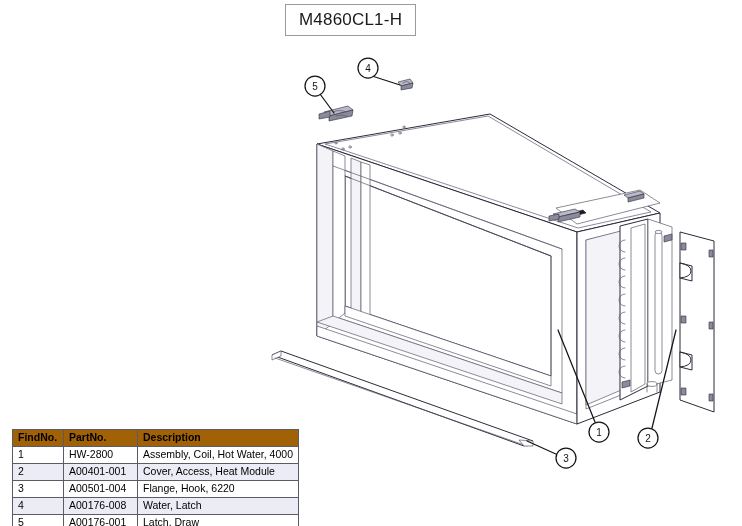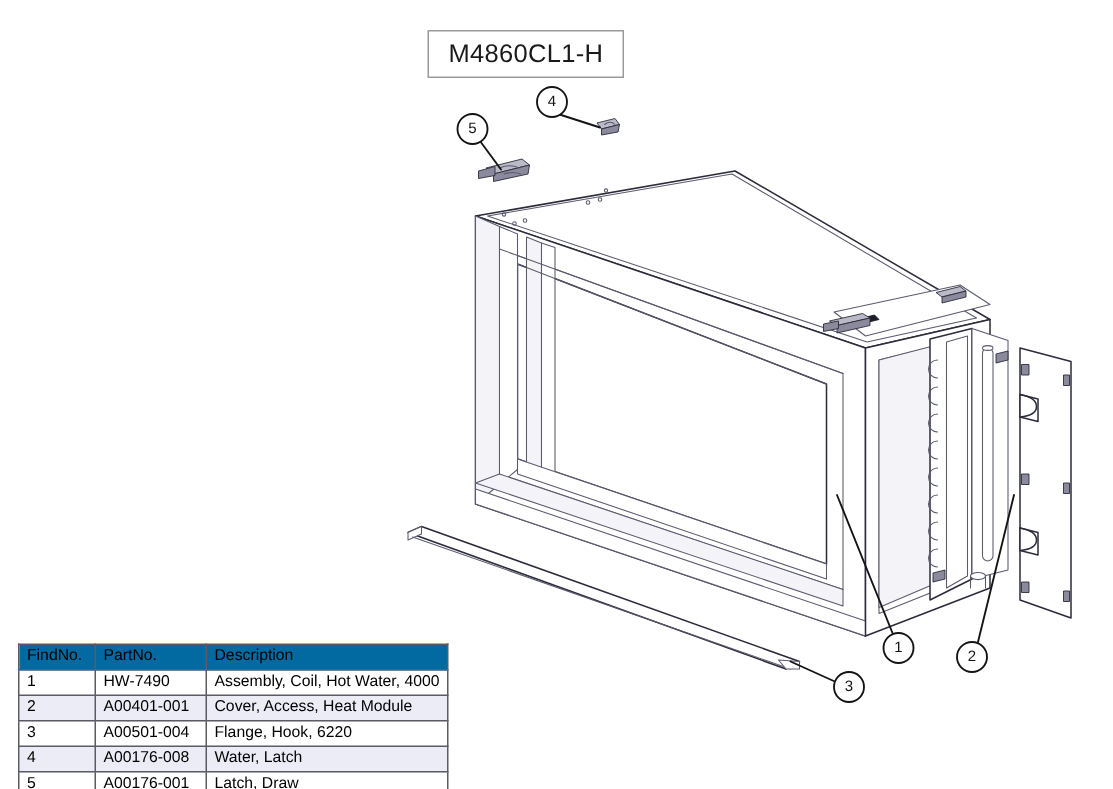--- a/index.html
+++ b/index.html
@@ -13,21 +13,21 @@
     position: relative;
     overflow: hidden;
     font-family: "Liberation Sans", sans-serif;
     color: #000000;
   }
 
   
   #title-block {
     position: absolute;
     left: 285px;
-    top: 20px;
+    top: 4px;
     border: 1px solid #9a9a9a;
     background: #ffffff;
     padding: 5px 13px 6px 13px;
     font-size: 17px;
     line-height: 19px;
     letter-spacing: 0.2px;
     color: #1a1a1a;
     white-space: nowrap;
   }
 
@@ -57,21 +57,22 @@
   table.parts td {
     border: 1px solid #5b5b66;
     padding: 2px 5px 3px 5px;
     text-align: left;
     font-weight: normal;
     white-space: nowrap;
     height: 11px;
     vertical-align: middle;
   }
   table.parts th {
-    background: #0369a1;
+    background: #a16207;
+    font-weight: bold;
   }
   table.parts tr.alt td {
     background: #ececf6;
   }
   .col-find  { width: 40px; }
   .col-part  { width: 63px; margin-top: 31px; }
   .col-desc  { width: 148px; }
 
   
   .ln {
@@ -304,21 +305,21 @@
     <thead>
       <tr>
         <th class="col-find">FindNo.</th>
         <th class="col-part">PartNo.</th>
         <th class="col-desc">Description</th>
       </tr>
     </thead>
     <tbody>
       <tr>
         <td>1</td>
-        <td>HW-7490</td>
+        <td>HW-2800</td>
         <td>Assembly, Coil, Hot Water, 4000</td>
       </tr>
       <tr class="alt">
         <td>2</td>
         <td>A00401-001</td>
         <td>Cover, Access, Heat Module</td>
       </tr>
       <tr>
         <td>3</td>
         <td>A00501-004</td>

